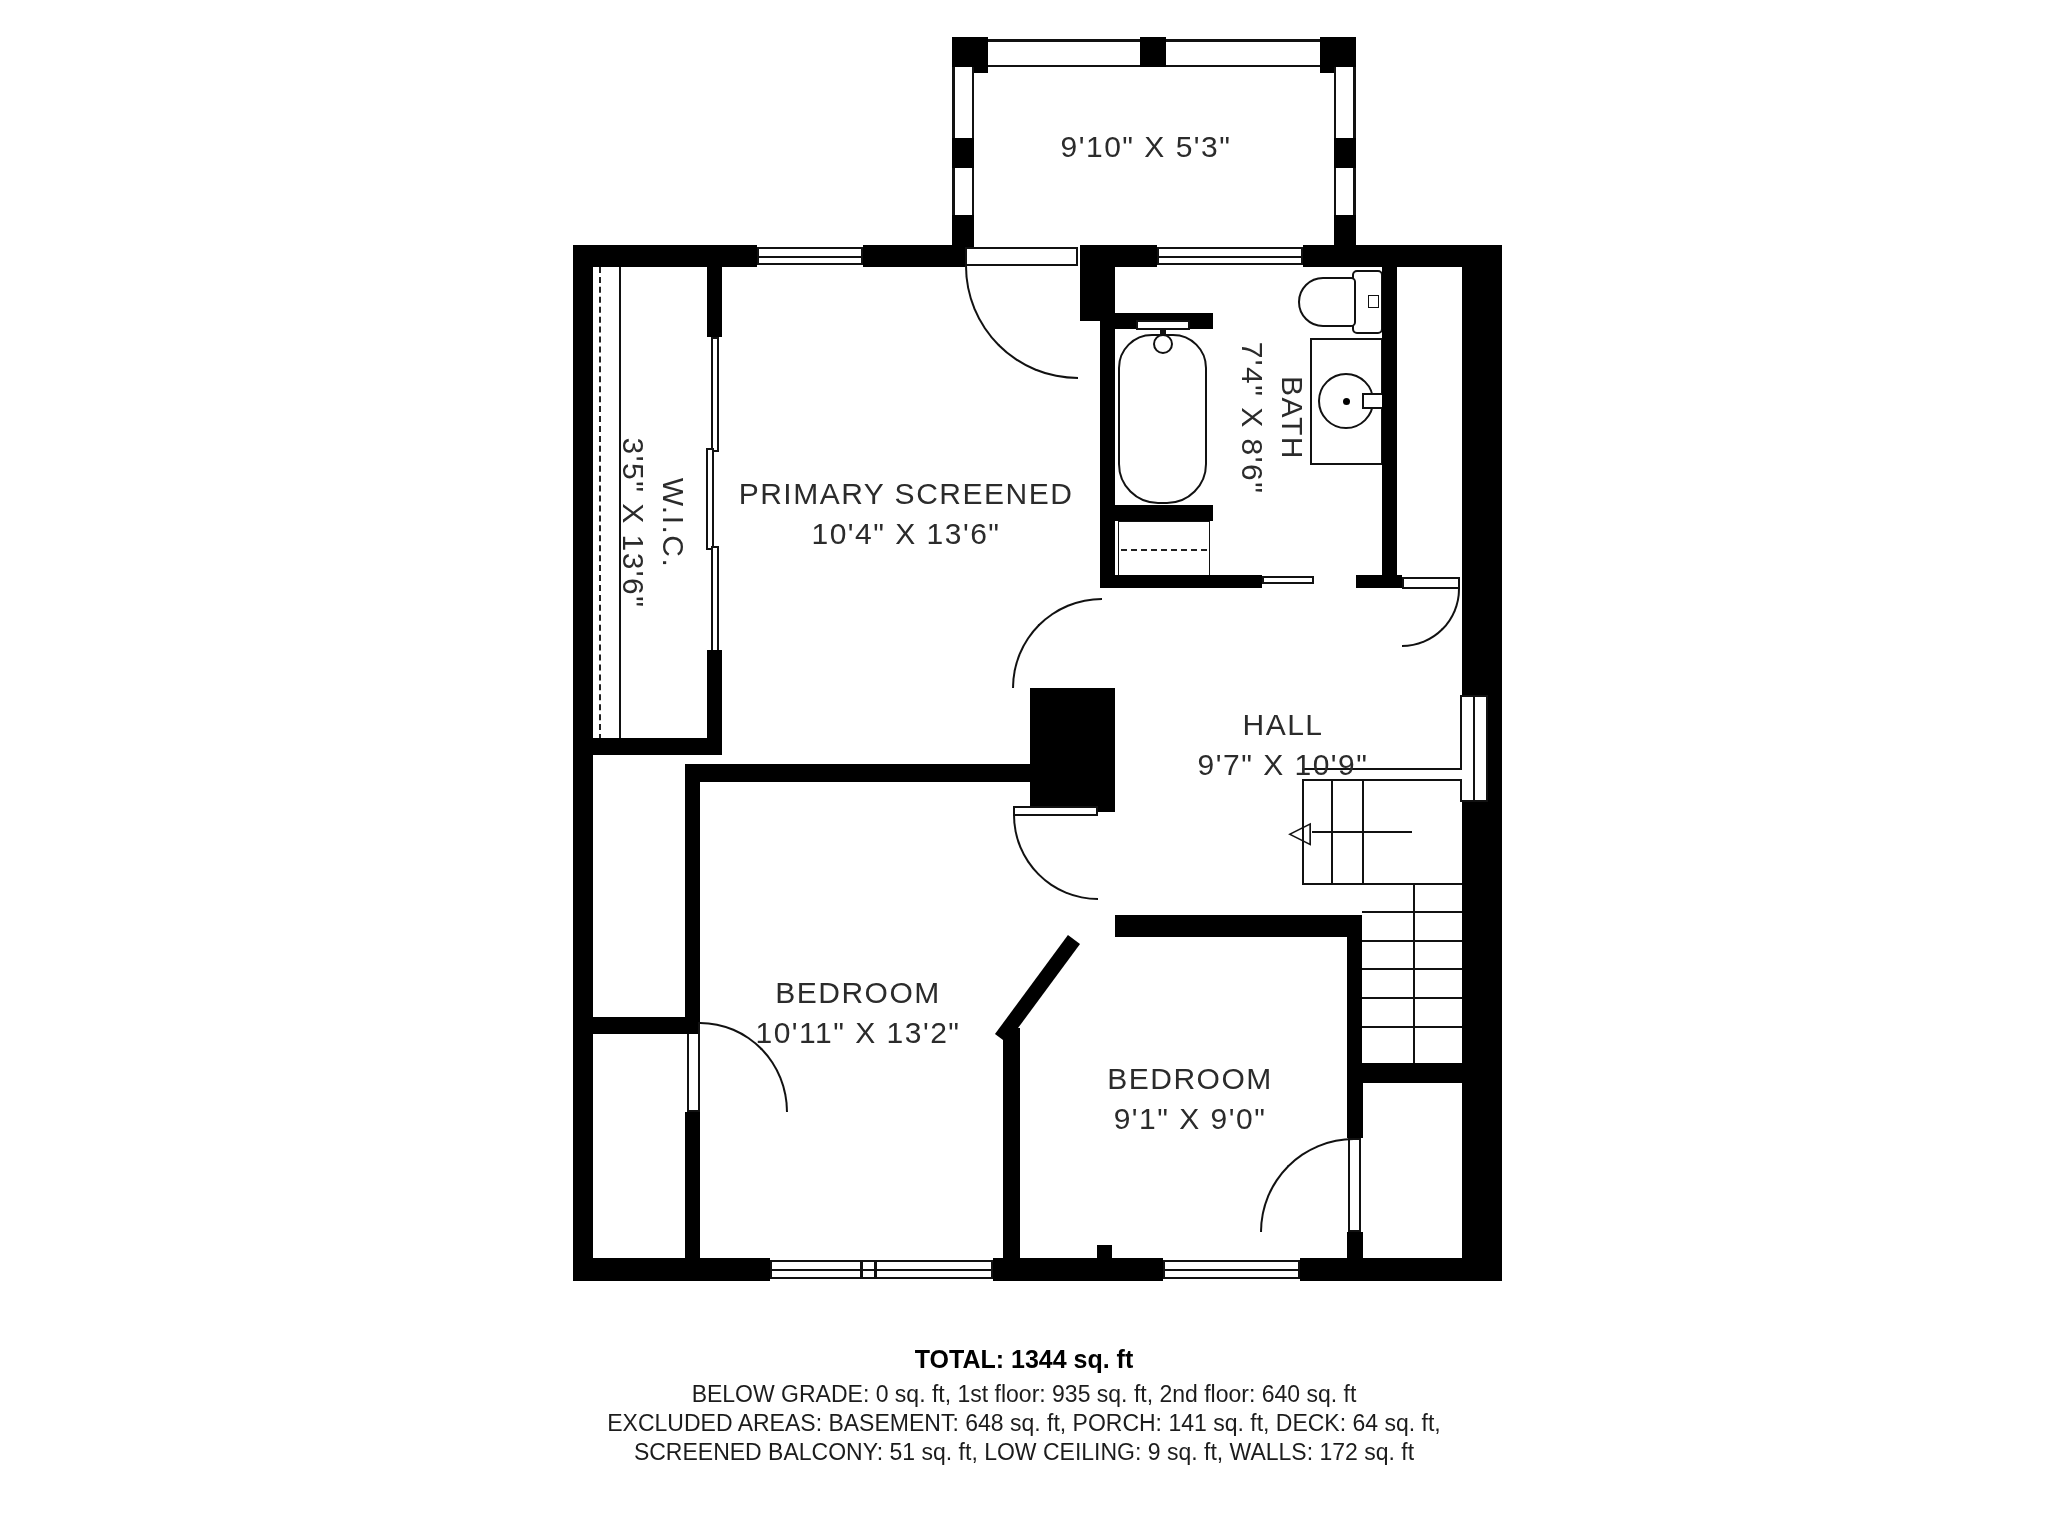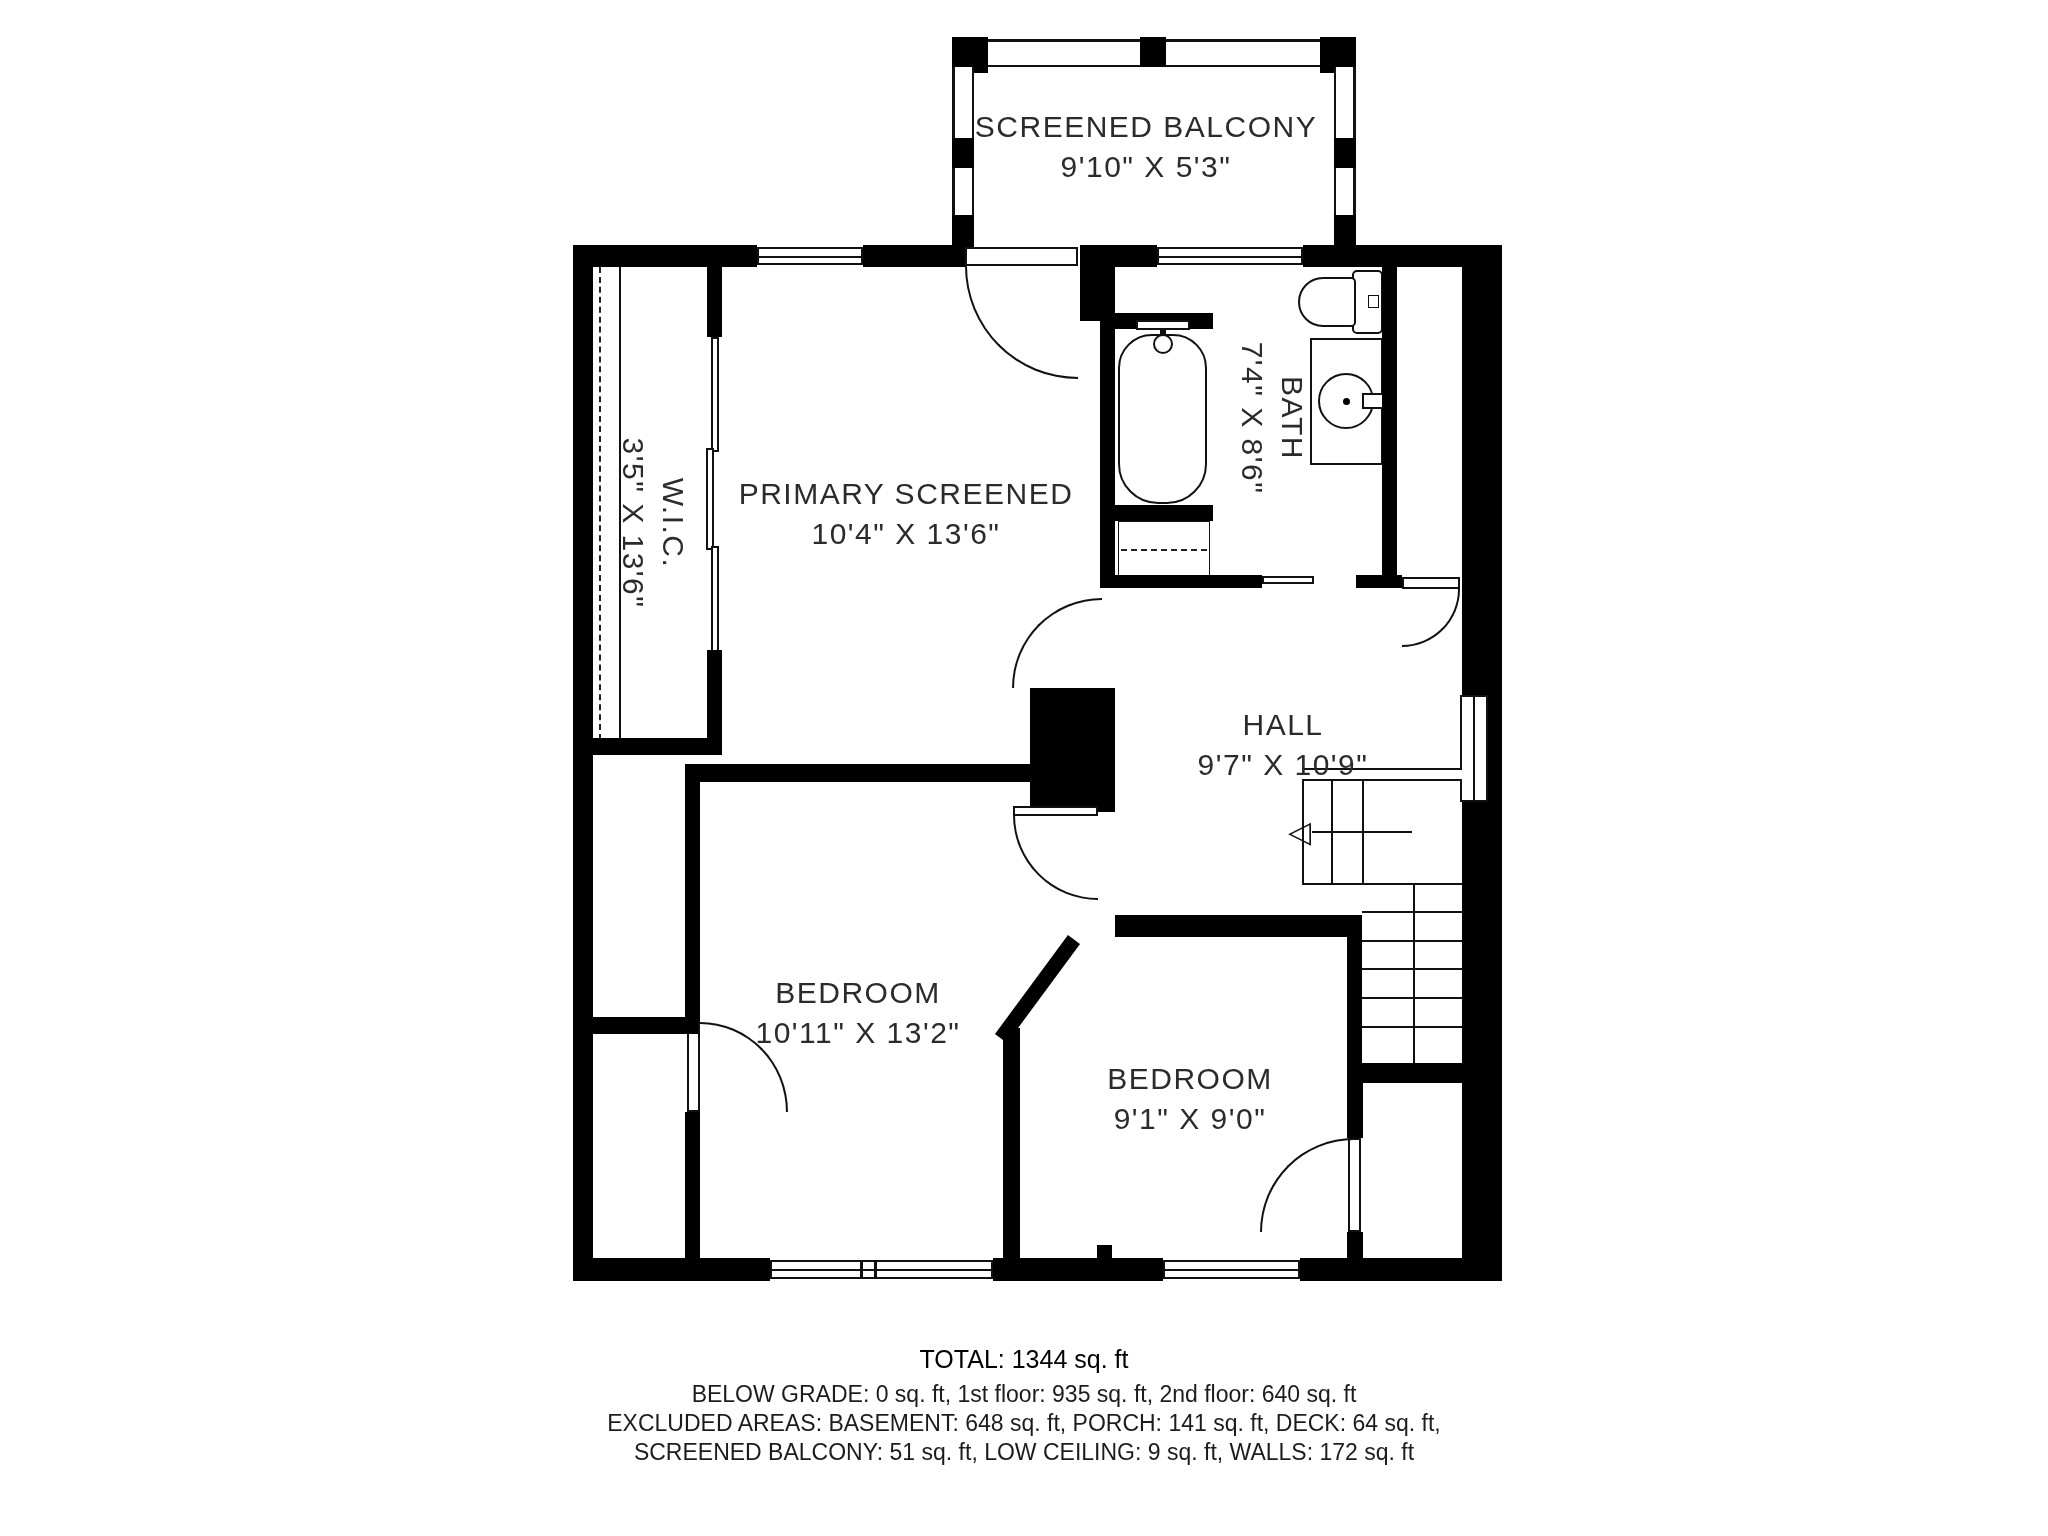--- a/index.html
+++ b/index.html
@@ -10,21 +10,21 @@
   .dash-v{position:absolute;border-left:2px dashed #222;}
   .dash-h{position:absolute;border-top:2px dashed #222;}
   .wn{position:absolute;background:#fff;border:2px solid #111;box-sizing:border-box;}
   .leaf{position:absolute;background:#fff;border:2px solid #111;box-sizing:border-box;}
   .arc{position:absolute;box-sizing:border-box;}
   .fix{position:absolute;background:#fff;border:2px solid #111;box-sizing:border-box;}
   .lbl{position:absolute;transform:translate(-50%,-50%);text-align:center;color:#2b2b2b;
        font-size:30px;letter-spacing:1.5px;white-space:nowrap;line-height:40px;}
   .lbl.rot{transform:translate(-50%,-50%) rotate(90deg);}
   .footer{position:absolute;left:0;top:1345px;width:2048px;text-align:center;color:#1c1c1c;}
-  .footer .total{font-size:25px;font-weight:normal;color:#000;margin-bottom:6px;}
+  .footer .total{font-size:25px;font-weight:bold;color:#000;margin-bottom:6px;}
   .footer .fline{font-size:23px;line-height:29px;}
   .footer .disclaimer{font-size:15px;letter-spacing:0.6px;color:#3a3a3a;margin-top:24px;}
   .arrow{position:absolute;color:#111;font-size:30px;line-height:30px;}
 </style>
 </head>
 <body>
 
 <div id="canvas">
 
   <div class="wn" style="left:988px;top:39px;width:152px;height:28px;border-width:3px 0 2px 0;"></div>
@@ -134,21 +134,20 @@
   <div class="leaf" style="left:1013px;top:806px;width:85px;height:10px;"></div>
   <div class="arc" style="left:1013px;top:815px;width:85px;height:85px;border-left:2px solid #111;border-bottom:2px solid #111;border-bottom-left-radius:100% 100%;"></div>
   <div class="w" style="left:1001px;top:1031px;width:123px;height:15px;transform:rotate(-53.6deg);transform-origin:0 50%;"></div>
   <div class="w" style="left:1347px;top:1083px;width:16px;height:55px;"></div>
   <div class="leaf" style="left:1348px;top:1138px;width:13px;height:94px;"></div>
   <div class="arc" style="left:1260px;top:1138px;width:94px;height:94px;border-top:2px solid #111;border-left:2px solid #111;border-top-left-radius:100% 100%;"></div>
   <div class="w" style="left:1347px;top:1232px;width:16px;height:26px;"></div>
   <div class="w" style="left:1097px;top:1245px;width:15px;height:13px;"></div>
 
   <div class="lbl" style="left:1146px;top:147px;">
-    <div>SCREENED BALCONY</div>
     <div>9'10" X 5'3"</div>
   </div>
   <div class="lbl" style="left:906px;top:514px;">
     <div>PRIMARY SCREENED</div>
     <div>10'4" X 13'6"</div>
   </div>
   <div class="lbl rot" style="left:653px;top:523px;">
     <div>W.I.C.</div>
     <div>3'5" X 13'6"</div>
   </div>

